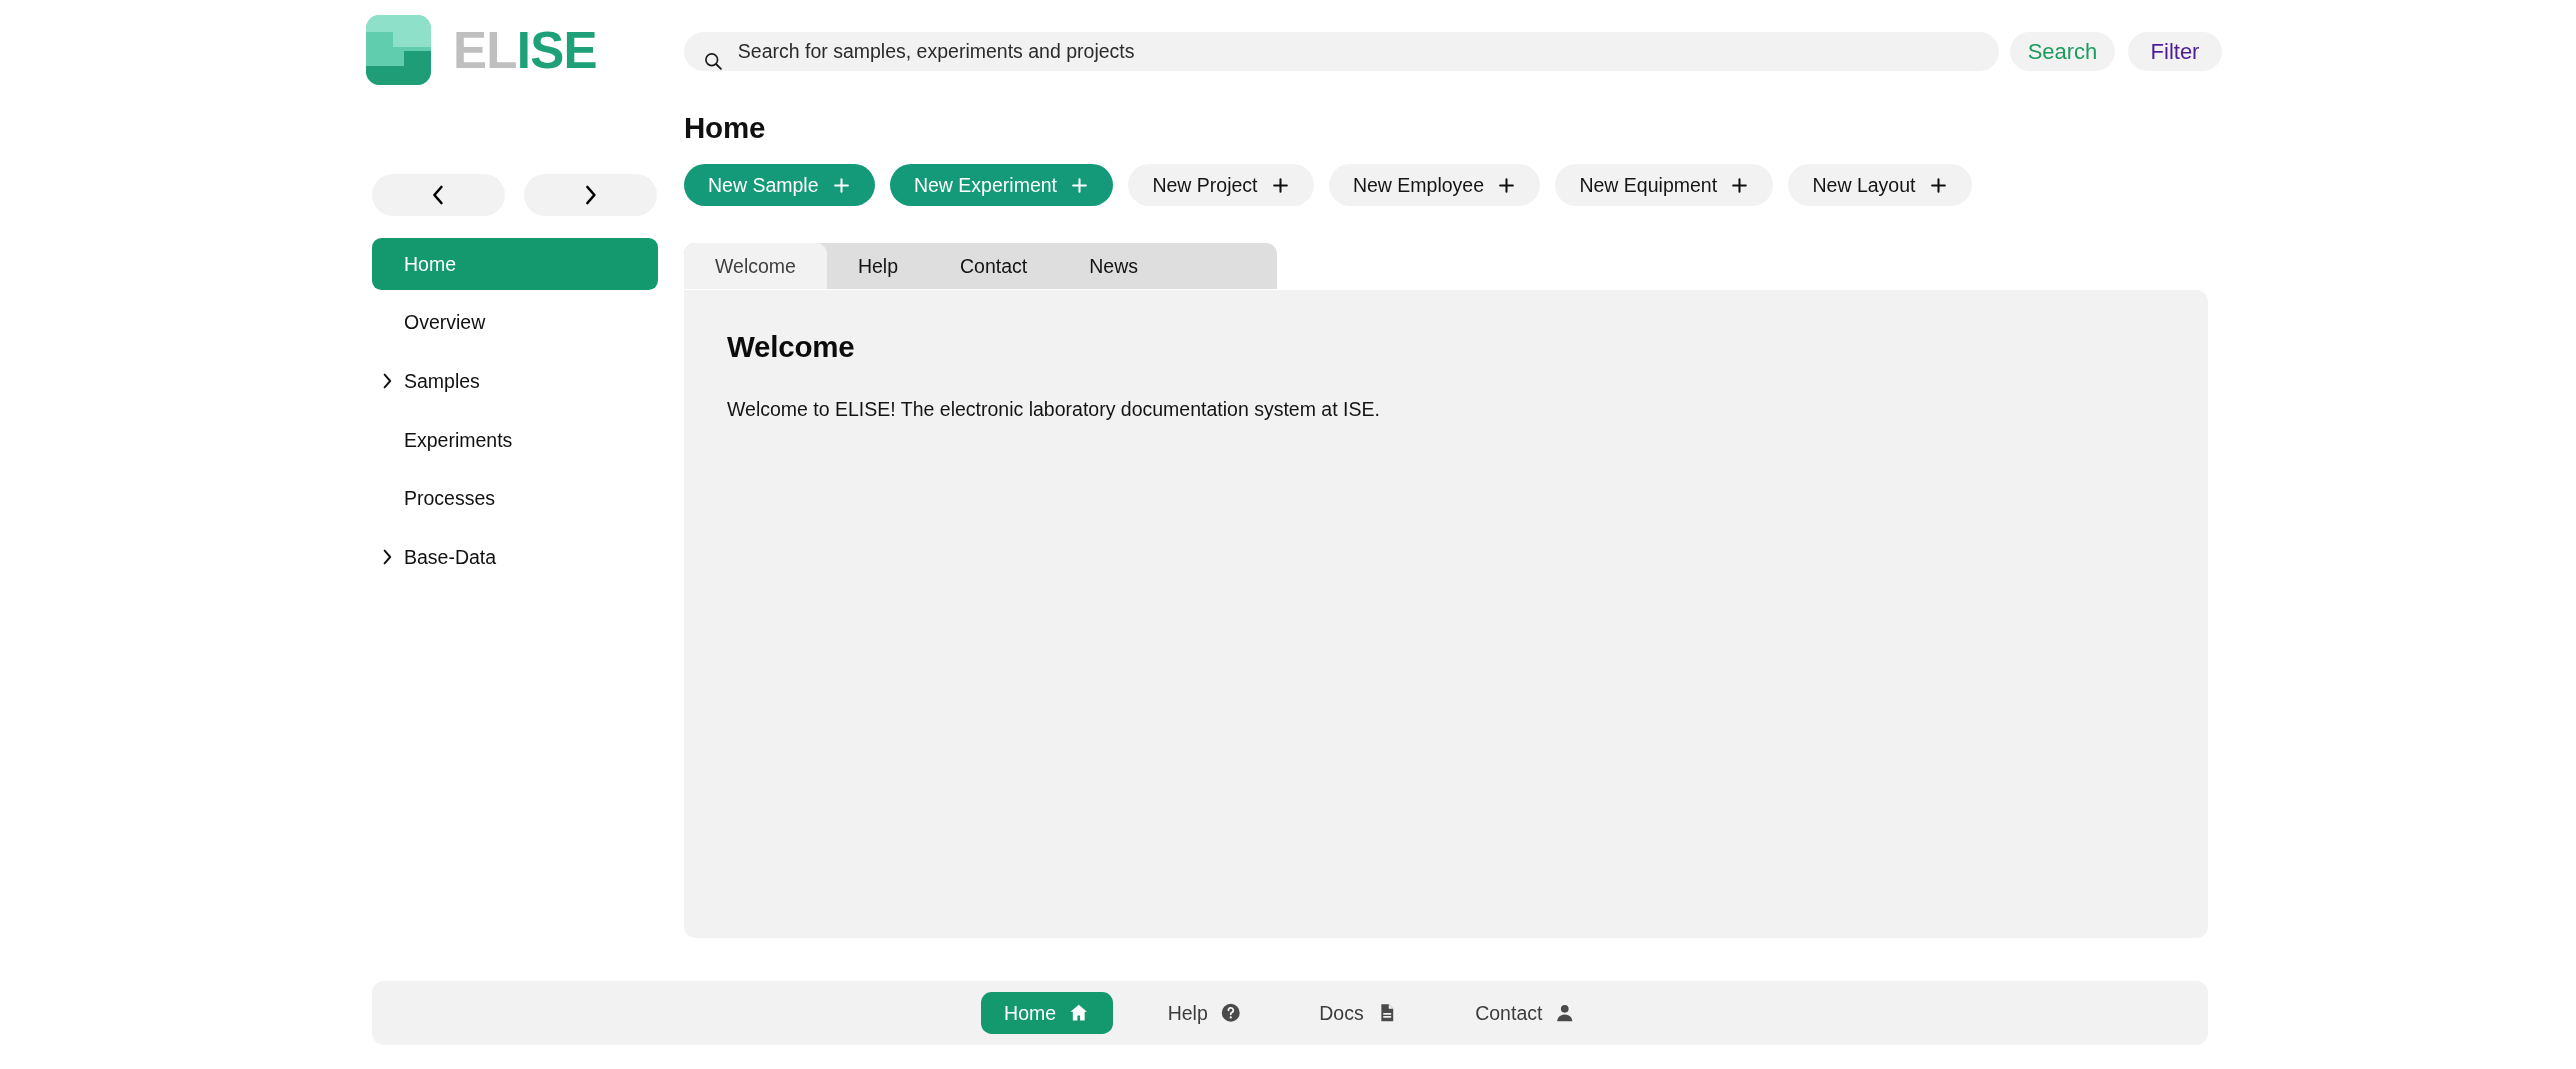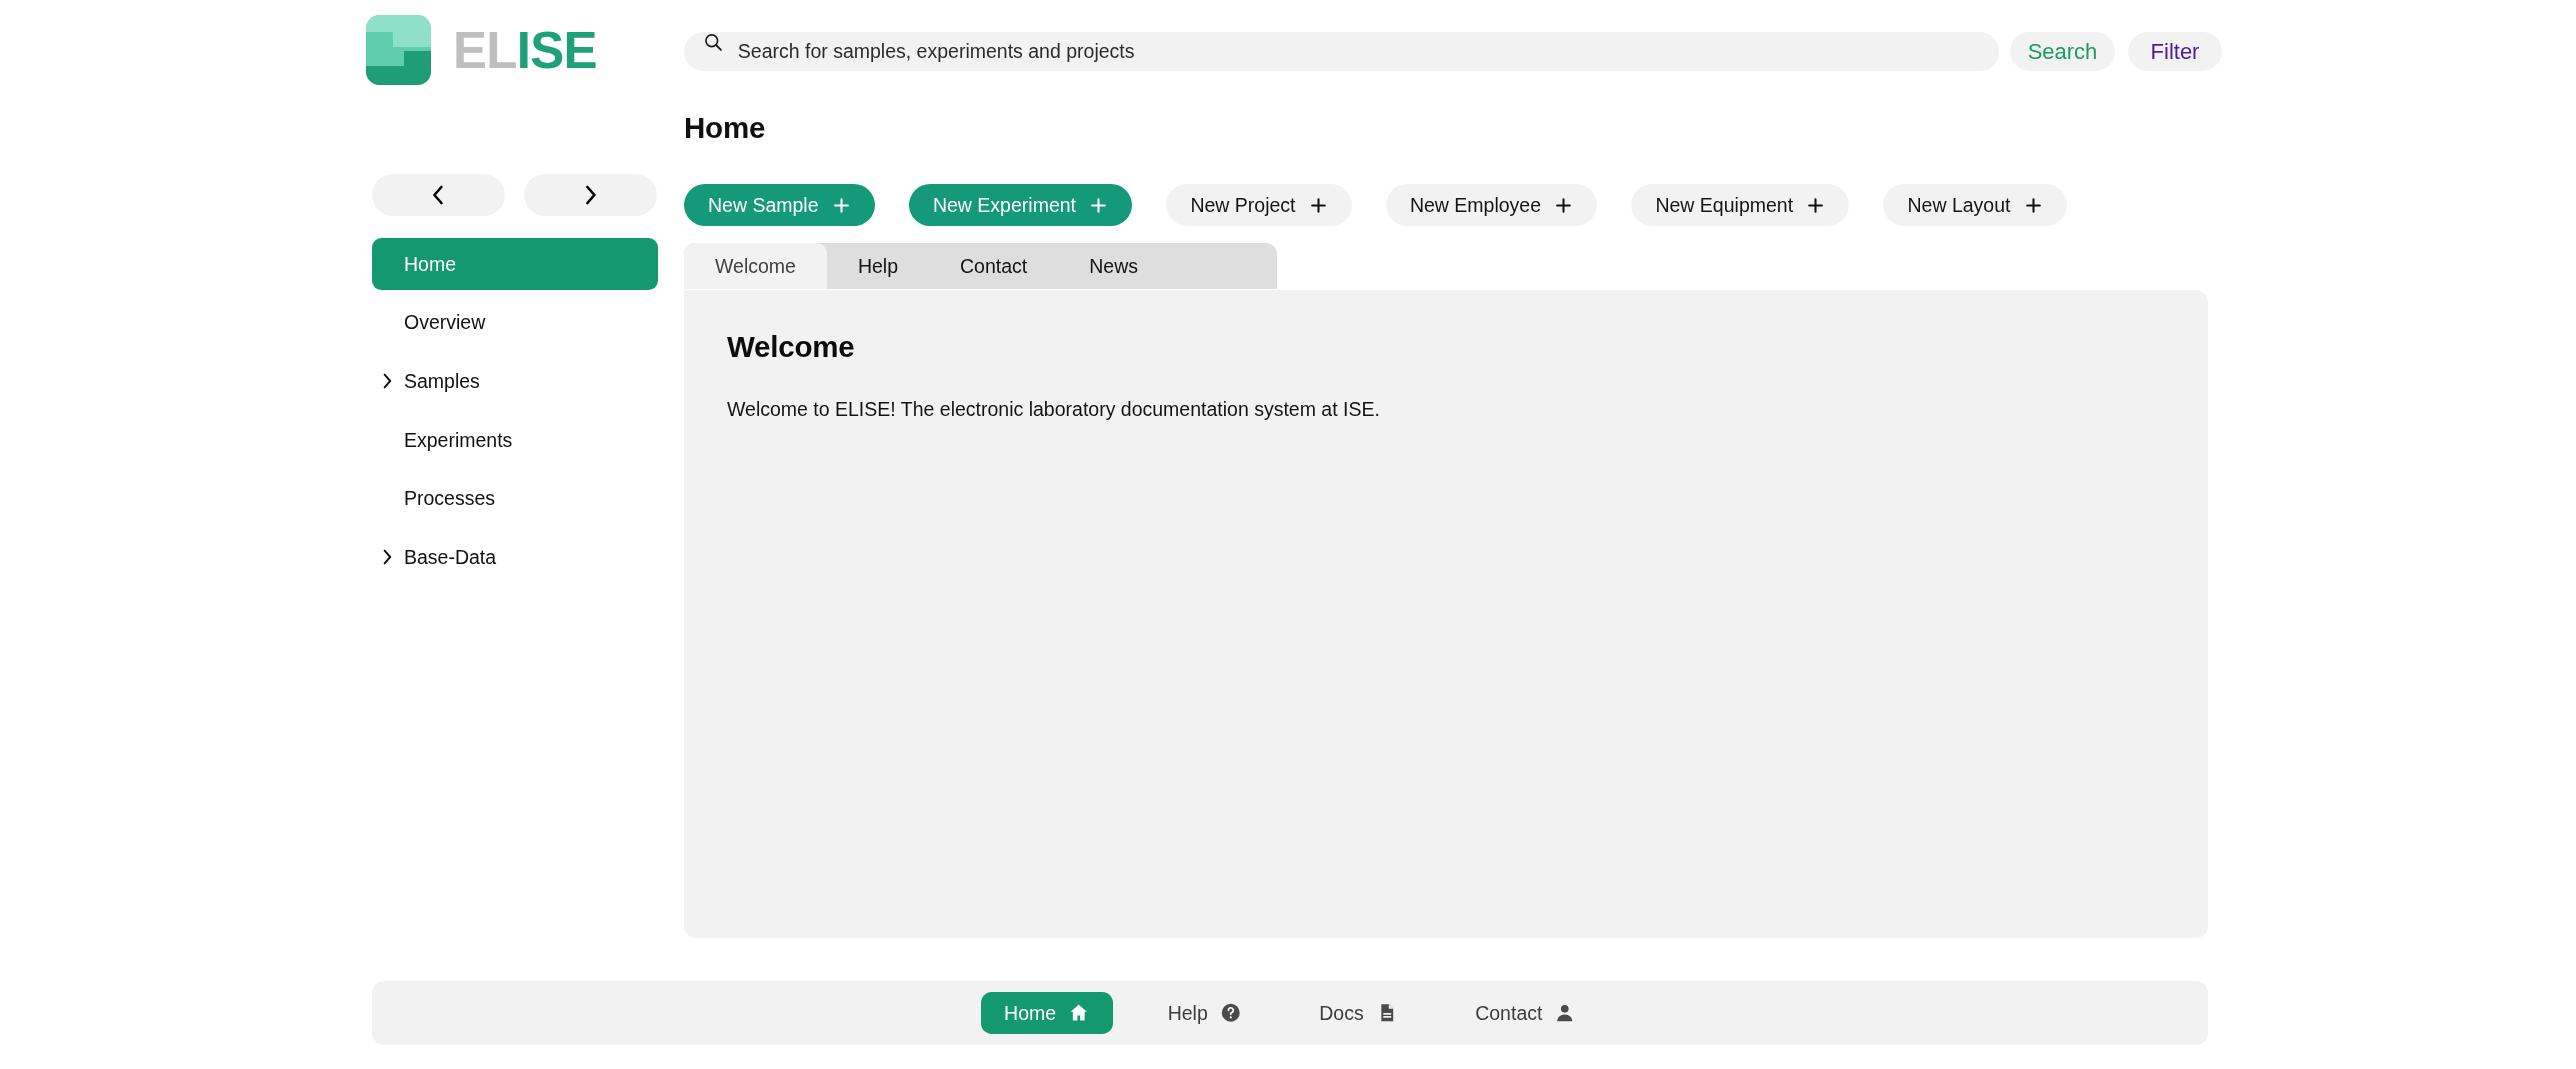--- a/index.html
+++ b/index.html
@@ -89,21 +89,21 @@
   .wordmark .wm-green { color: #1ea079; }
 
   .searchbar {
     position: absolute;
     left: 684px; top: 32px;
     width: 1315px;
     height: 39px;
     background: #f2f2f3;
     border-radius: 19.5px;
     display: flex;
-    align-items: flex-start;
+    align-items: flex-end;
     padding: 0 19px;
     gap: 14.8px;
   }
   .search-icon { flex: none; width: 20px; height: 20px; display: block; }
   .search-input {
     flex: 1;
     border: none;
     outline: none;
     background: transparent;
     font-family: "Liberation Sans", sans-serif;
@@ -138,23 +138,23 @@
     left: 684px; top: 111px;
     font-size: 29.5px;
     font-weight: 700;
     color: #101010;
     letter-spacing: -0.2px;
   }
 
   
   .actions {
     position: absolute;
-    left: 684px; top: 184px;
-    display: flex;
-    gap: 34px;
+    left: 684px; top: 164px;
+    display: flex;
+    gap: 15px;
     align-items: center;
   }
   .action-btn {
     height: 42px;
     border: none;
     border-radius: 21px;
     background: #f2f2f3;
     color: #151515;
     font-family: "Liberation Sans", sans-serif;
     font-size: 19.5px;

